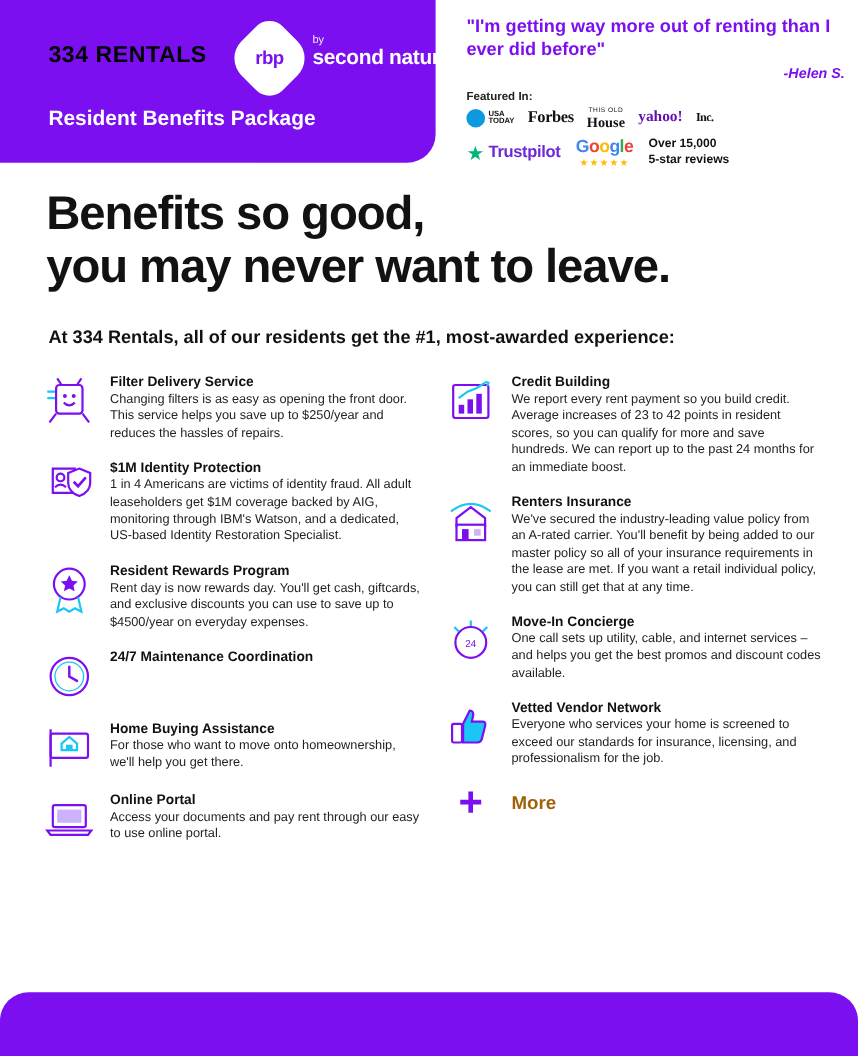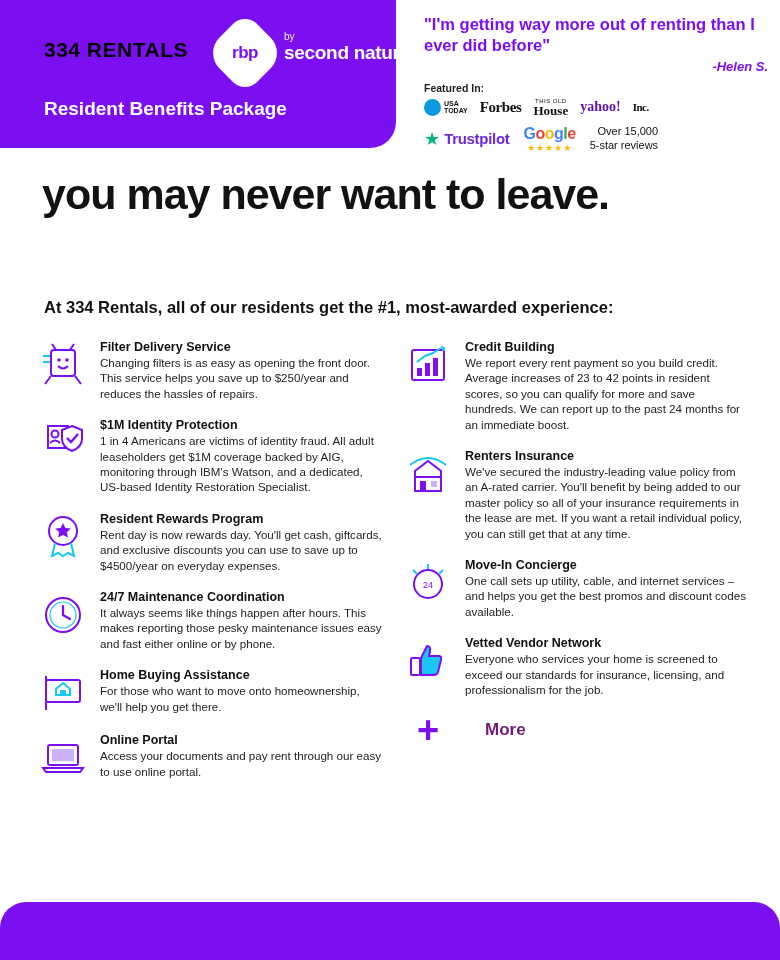--- a/index.html
+++ b/index.html
@@ -124,21 +124,21 @@
   .yahoo { font-size: 14px; font-weight: bold; color: #5f0fb2; font-family: "Liberation Serif", serif;}
   .inc { font-family: "Liberation Serif", serif; font-size: 11px; font-weight: bold; color: #111; letter-spacing:-.5px;}
   .trustpilot { display:flex; align-items:center; gap:4px; }
   .tp-star { color: #00b67a; font-size: 18px; line-height: 1; }
   .tp-name { font-size: 15px; font-weight: bold; color:#6d28d9; letter-spacing:-.3px;}
   .google-wrap { text-align:center; }
   .google { font-size: 16px; font-weight: bold; letter-spacing:-.5px; }
   .google .g1{color:#4285F4}.google .g2{color:#EA4335}.google .g3{color:#FBBC05}
   .google .g4{color:#4285F4}.google .g5{color:#34A853}.google .g6{color:#EA4335}
   .g-stars { color:#fbbc05; font-size: 9px; letter-spacing: 1px; }
-  .reviews { font-size: 11px; font-weight: normal; color:#111; line-height:1.25;text-align:right; }
+  .reviews { font-size: 11px; font-weight: bold; color:#111; line-height:1.25; }
 
   
   .headline {
     position: absolute;
     left: 42px; top: 170px;
     width: 700px;
     font-size: 43px;
     font-weight: bold;
     line-height: 1.12;
     letter-spacing: -1px;
@@ -182,21 +182,21 @@
     color: #111;
     margin-bottom: 1px;
   }
   .bdesc {
     font-size: 11.6px;
     line-height: 1.33;
     color: #222;
   }
   .more-row { display:flex; align-items:center; gap: 10px; margin-top: 10px; }
   .more-plus { width: 54px; min-width:54px; text-align:center; color:#7b0ff0; font-size: 38px; font-weight: bold; line-height: .8;}
-  .more-label { font-size: 17px; font-weight: bold; color:#701a75;margin-left:20px; }
+  .more-label { font-size: 17px; font-weight: bold; color:#a16207; }
 
   
   .footer {
     position: absolute;
     left: 0; bottom: 0;
     width: 100%;
     height: 58px;
     background: #7b0ff0;
     border-top-left-radius: 26px;
     border-top-right-radius: 26px;
@@ -254,20 +254,21 @@
       </div>
       <div class="reviews">
         <div>Over 15,000</div>
         <div>5-star reviews</div>
       </div>
     </div>
   </div>
 </div>
 
 <div class="headline">
+  <div>Benefits so good,</div>
   <div>you may never want to leave.</div>
 </div>
 <div class="subhead">At 334 Rentals, all of our residents get the #1, most-awarded experience:</div>
 
 <div class="cols">
 
   <div class="col">
 
     <div class="benefit">
       <div class="bicon">
@@ -320,21 +321,20 @@
     <div class="benefit">
       <div class="bicon">
         <svg width="50" height="46" viewBox="0 0 50 46">
           <circle cx="25" cy="23" r="17" fill="none" stroke="#7b0ff0" stroke-width="2"></circle>
           <circle cx="25" cy="23" r="13" fill="none" stroke="#19c6f4" stroke-width="1.2"></circle>
           <path d="M25 14 v9 l7 4" fill="none" stroke="#7b0ff0" stroke-width="2.2" stroke-linecap="round"></path>
         </svg>
       </div>
       <div class="btext">
         <div class="btitle">24/7 Maintenance Coordination</div>
-        <div class="bdesc">It always seems like things happen after hours. This makes reporting those pesky maintenance issues easy and fast either online or by phone.</div>
       </div>
     </div>
 
     <div class="benefit">
       <div class="bicon">
         <svg width="50" height="46" viewBox="0 0 50 46">
           <path d="M8 6 v34" stroke="#7b0ff0" stroke-width="2"></path>
           <rect x="8" y="10" width="34" height="22" rx="2" fill="none" stroke="#7b0ff0" stroke-width="2"></rect>
           <path d="M18 25 v-6 l7 -6 7 6 v6 z" fill="none" stroke="#19c6f4" stroke-width="2"></path>
           <rect x="22" y="20" width="6" height="5" fill="#19c6f4"></rect>

